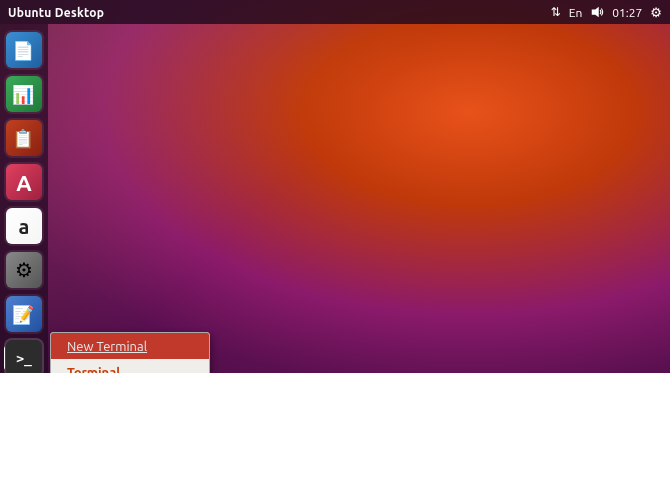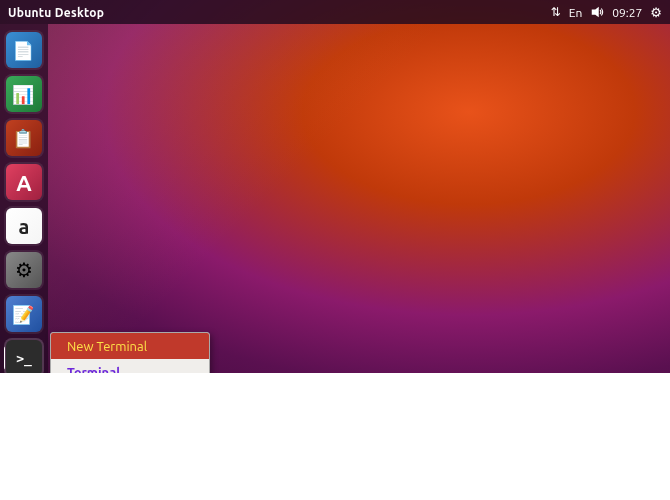--- a/index.html
+++ b/index.html
@@ -141,26 +141,27 @@
       min-width: 160px;
       box-shadow: 2px 2px 6px rgba(0,0,0,0.35);
       overflow: hidden;
     }
 
     .context-menu-item {
       padding: 6px 16px;
       font-size: 13px;
       cursor: pointer;
       white-space: nowrap;
-      color: #6d28d9;
+      color: #c2410c;
     }
 
     .context-menu-item.highlighted {
       background: #c0392b;
-      color: #fde047;
+      color: #e5e5e5;
+      text-decoration: underline;
     }
 
     .context-menu-item.bold {
       font-weight: 700;
     }
 
     .context-menu-item.separator-above {
       border-top: 1px solid #ccc;
     }
 
@@ -281,21 +282,21 @@
       <span class="panel-indicator">
         <span>En</span>
       </span>
       <span class="panel-indicator">
         <svg viewBox="0 0 16 16">
           <polygon points="2,5 6,5 10,2 10,14 6,11 2,11" fill="#fff"></polygon>
           <path d="M11.5,5.5 Q13.5,8 11.5,10.5" stroke="#fff" stroke-width="1.2" fill="none"></path>
           <path d="M13,4 Q16,8 13,12" stroke="#fff" stroke-width="1.2" fill="none"></path>
         </svg>
       </span>
-      <span class="panel-indicator">09:27</span>
+      <span class="panel-indicator">01:27</span>
       <span class="panel-indicator">
         <span class="gear-unicode">⚙</span>
       </span>
     </div>
   </div>
 
   <div id="launcher">
 
     <div class="launcher-icon">
       <div class="icon-writer"></div>

